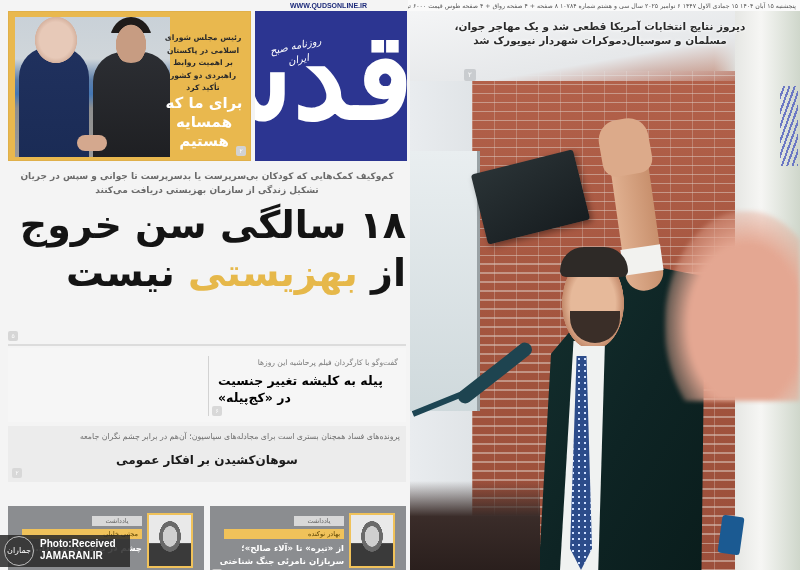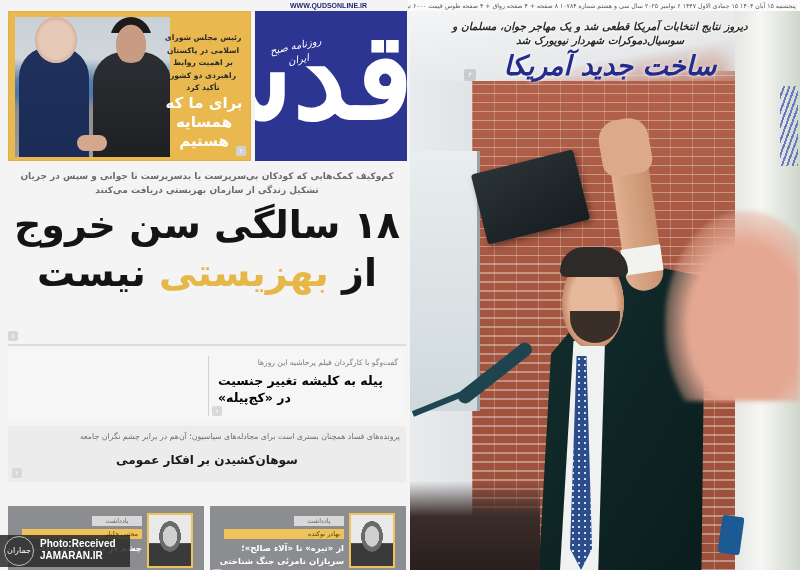--- a/index.html
+++ b/index.html
@@ -17,21 +17,20 @@
     .site-url {
       position: absolute; top: 0; left: 290px; width: 116px; height: 11px;
       color: #1d2b7a; font-size: 7px; font-weight: bold; line-height: 11px; text-align: left;
       direction: ltr; font-family: "Liberation Sans", sans-serif;
     }
 
     
     .hero {
       position: absolute; left: 410px; top: 11px; width: 390px; height: 559px; overflow: hidden;
       background: linear-gradient(90deg, #e9ecef 0%, #dfe3e6 18%, #b06a52 24%, #a8583f 60%, #b8745c 78%, #d9dcd7 84%, #c7cfc2 100%);
-      font-style: italic;
     }
     .brick {
       position: absolute; left: 62px; top: 60px; width: 300px; height: 500px;
       background:
         repeating-linear-gradient(0deg, rgba(220,200,190,0.55) 0 1.5px, transparent 1.5px 9px),
         repeating-linear-gradient(90deg, rgba(220,200,190,0.35) 0 1.5px, transparent 1.5px 22px),
         linear-gradient(180deg, #b3614a, #a1533d 60%, #9c4f3b);
     }
     .window-left {
       position: absolute; left: 0; top: 140px; width: 70px; height: 260px;
@@ -196,21 +195,21 @@
     }
 
     .lead {
       position: absolute; left: 8px; top: 163px; width: 398px; height: 180px;
     }
     .lead-sub {
       width: 100%; text-align: center; color: #6b6b6b; font-size: 9px; line-height: 14px; font-weight: bold;
       padding-top: 6px;
     }
     .lead-title {
-      width: 100%; text-align: center; color: #141414; font-size: 38px; font-weight: bold;
+      width: 100%; color: #141414; font-size: 38px; font-weight: bold;
       line-height: 48px; letter-spacing: -1px; margin-top: 4px;
     }
     .lead-title .accent { color: #e6b84a; }
     .lead-badge {
       position: absolute; left: 0; bottom: 2px; width: 10px; height: 10px;
       background: #d6d6d6; border-radius: 2px; font-size: 6px; color:#fff; text-align:center; line-height:10px;
     }
 
     .sep { position: absolute; left: 8px; width: 398px; height: 2px; background: #dcdcdc; }
 
@@ -280,21 +279,20 @@
     <div class="man-head"></div>
     <div class="man-hair"></div>
     <div class="man-beard"></div>
     <div class="mic-stand"></div>
     <div class="mic"></div>
     <div class="raised-hand"></div>
     <div class="crowd"></div>
     <div class="phone"></div>
 
     <div class="hero-sub">دیروز نتایج انتخابات آمریکا قطعی شد و یک مهاجر جوان، مسلمان و سوسیال‌دموکرات شهردار نیویورک شد</div>
-    <div class="hero-title">ساخت جدید آمریکا</div>
     <div class="hero-page-badge">۲</div>
   </div>
 
   <div class="top-feature">
     <div class="top-photo">
       <div class="person-left"></div>
       <div class="person-left-head"></div>
       <div class="person-right"></div>
       <div class="person-right-head"></div>
       <div class="handshake"></div>

